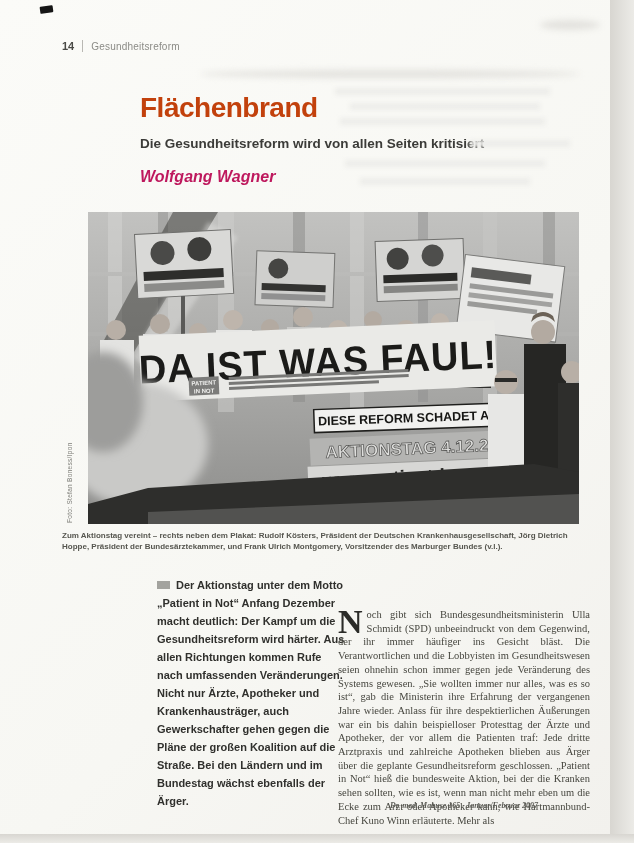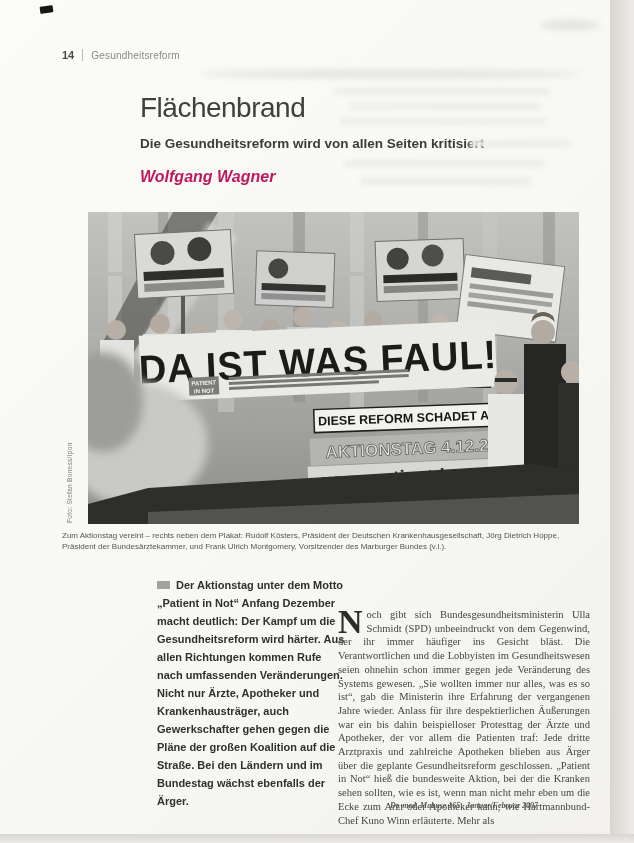--- a/index.html
+++ b/index.html
@@ -15,41 +15,41 @@
     box-shadow:2px 2px 4px rgba(0,0,0,.15);
   }
   .edge-right{position:absolute;left:610px;top:0;width:24px;height:843px;
     background:linear-gradient(90deg,#d8d6d1,#ecebe7);}
   .edge-bottom{position:absolute;left:0;top:834px;width:634px;height:9px;
     background:linear-gradient(180deg,#d8d6d1,#ecebe7);}
   .corner-mark{position:absolute;left:40px;top:6px;width:13px;height:7px;
     background:#161616;transform:rotate(-8deg);border-radius:1px;}
   .smudge{position:absolute;background:#e3e2de;filter:blur(3px);border-radius:50%;}
 
-  .running-head{position:absolute;left:62px;top:49px;display:flex;align-items:baseline;}
+  .running-head{position:absolute;left:62px;top:40px;display:flex;align-items:baseline;}
   .pagenum{font-size:11px;font-weight:bold;color:#4a4a46;}
   .head-rule{width:1px;height:12px;background:#b9b8b3;margin:0 8px;align-self:center;}
   .section-label{font-size:10px;color:#8b8b86;letter-spacing:.2px;}
 
-  .title{position:absolute;left:140px;top:92px;font-size:28px;font-weight:normal;
-    color:#404040;letter-spacing:-.5px;}
+  .title{position:absolute;left:140px;top:92px;font-size:28px;font-weight:bold;
+    color:#c2410c;letter-spacing:-.5px;}
   .subtitle{position:absolute;left:140px;top:136px;font-size:13.5px;font-weight:bold;
     color:#3b3b38;}
   .author{position:absolute;left:140px;top:168px;font-size:16px;font-weight:bold;
     font-style:italic;color:#be185d;}
 
   .ghost{position:absolute;background:#ededea;filter:blur(2px);}
 
   .photo-wrap{position:absolute;left:88px;top:212px;width:491px;height:312px;
     background:#9d9d9b;overflow:hidden;}
   .photo-credit{position:absolute;left:66px;top:523px;transform:rotate(-90deg);
     transform-origin:left top;font-size:6.5px;color:#7d7d78;letter-spacing:.3px;
     white-space:nowrap;width:95px;}
   .caption{position:absolute;left:62px;top:530px;width:520px;font-size:8px;
-    font-weight:normal;color:#56564f;line-height:11px;}
+    font-weight:bold;color:#56564f;line-height:11px;}
 
   .col-left{position:absolute;left:157px;top:576px;width:192px;
     font-size:11px;font-weight:bold;color:#30302d;line-height:18px;}
   .bullet-sq{display:inline-block;width:13px;height:8px;background:#a3a39e;
     margin-right:6px;}
   .col-right{position:absolute;left:338px;top:608px;width:252px;
     font-family:"Liberation Serif", serif;font-size:10.5px;color:#46463f;
     line-height:13.7px;text-align:justify;}
   .dropcap{float:left;font-family:"Liberation Serif", serif;font-size:34px;
     line-height:27px;font-weight:bold;color:#2b2b28;padding-right:4px;}

